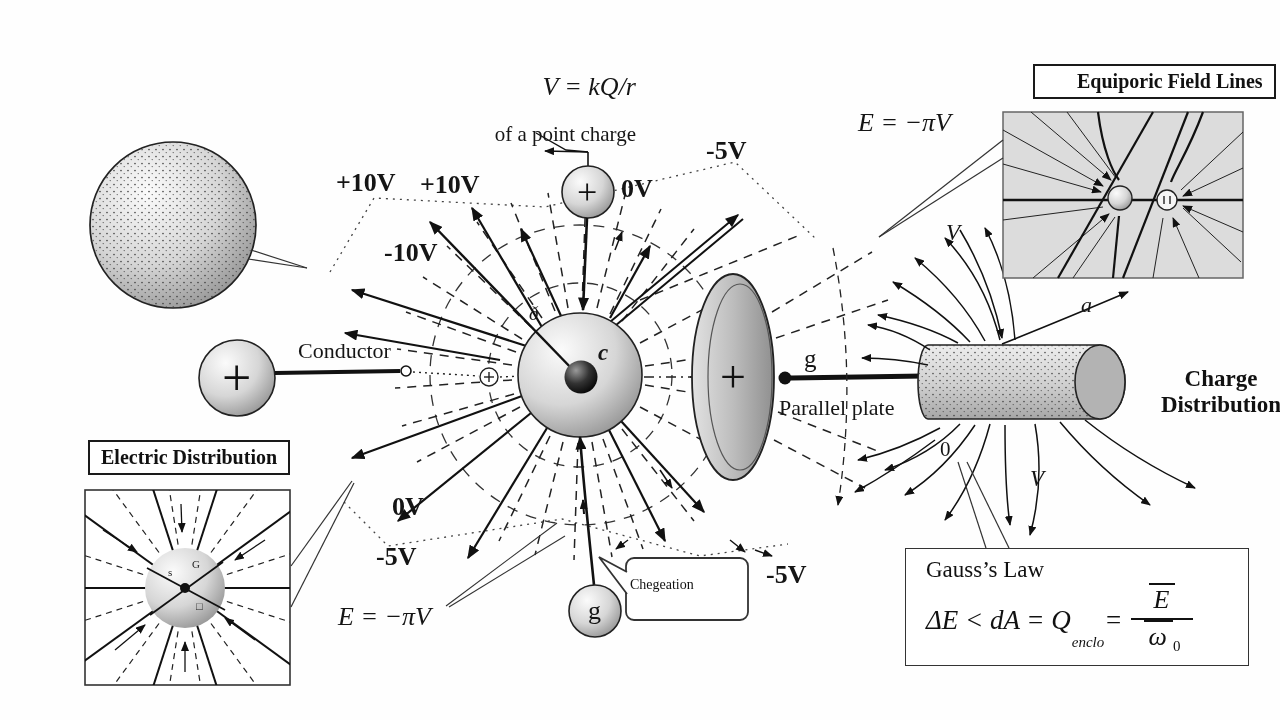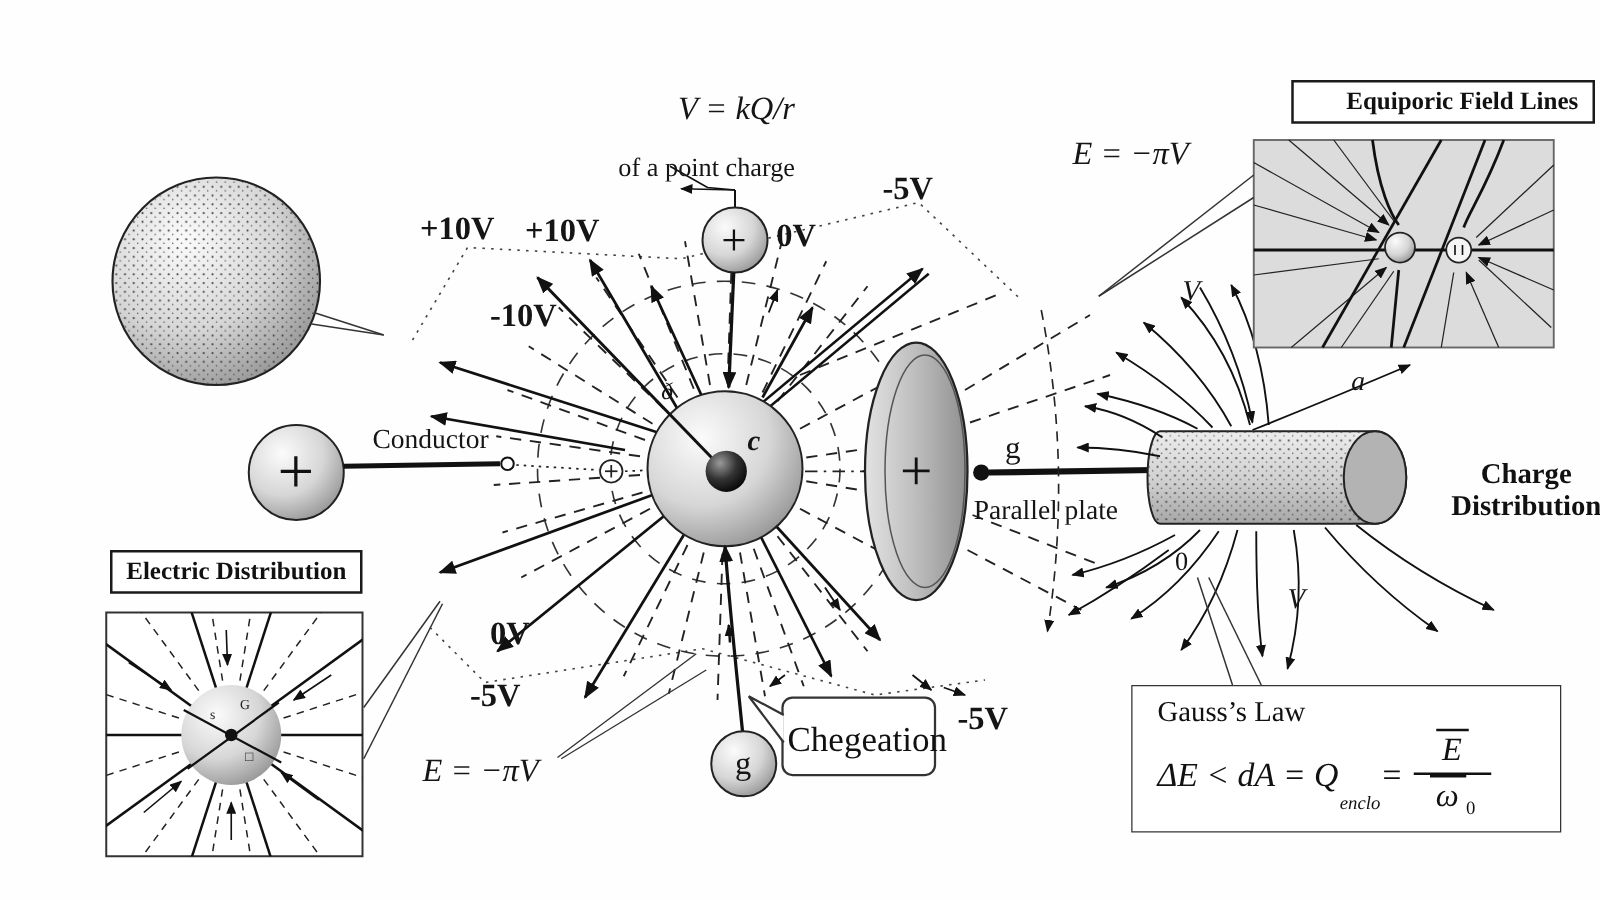--- a/index.html
+++ b/index.html
@@ -9,21 +9,21 @@
   .lbl{position:absolute;white-space:nowrap;line-height:1;color:#151515;}
   .tbox{position:absolute;border:2px solid #1a1a1a;background:#fff;padding:4px 11px;
         font-weight:bold;font-size:20px;white-space:nowrap;}
   .volt{font-size:26px;font-weight:600;}
   .eq{font-size:26px;font-style:italic;}
   .cap{font-size:21px;}
   .comp{font-size:22px;}
   .plus{font-weight:400;color:#111;}
   .center-text{text-align:right;}
   .cd{position:absolute;width:130px;text-align:center;font-weight:bold;font-size:23px;line-height:1.15;margin-left:28px;}
-  .bubble-text{position:absolute;width:116px;text-align:right;font-size:28px;}
+  .bubble-text{position:absolute;width:116px;text-align:left;font-size:14px;}
   .gauss{position:absolute;left:905px;top:548px;width:344px;height:118px;border:1.5px solid #333;
          background:#fff;box-sizing:border-box;padding:8px 0 0 20px;}
   .gauss-title{font-size:23px;}
   .gauss-formula{display:flex;align-items:center;font-size:27px;font-style:italic;margin-top:2px;}
   .gauss-sub{font-size:15px;align-self:flex-end;margin:0 0 4px 1px;font-style:italic;}
   .frac{display:inline-flex;flex-direction:column;align-items:center;margin-left:8px;font-size:26px;}
   .num{border-bottom:2.5px solid #111;padding:0 18px 3px;}
   .oline{border-top:2px solid #111;padding:0 6px 0 5px;}
   .den{padding-top:2px;}
   .den sub{font-size:15px;font-style:normal;}
@@ -320,21 +320,21 @@
 <div class="tbox" style="left:88px;top:440px;">Electric Distribution</div>
 
 <div class="lbl eq center-text" style="left:446px;top:74px;width:190px;">V = kQ/r</div>
 <div class="lbl cap center-text" style="left:446px;top:124px;width:190px;">of a point charge</div>
 
 <div class="lbl eq" style="left:858px;top:110px;">E = −πV</div>
 <div class="lbl eq" style="left:338px;top:604px;">E = −πV</div>
 
 <div class="lbl volt" style="left:336px;top:170px;">+10V</div>
 <div class="lbl volt" style="left:420px;top:172px;">+10V</div>
-<div class="lbl volt" style="left:384px;top:240px;margin-left:8px;">-10V</div>
+<div class="lbl volt" style="left:384px;top:240px;">-10V</div>
 <div class="lbl volt" style="left:706px;top:138px;">-5V</div>
 <div class="lbl volt" style="left:621px;top:176px;">0V</div>
 <div class="lbl volt" style="left:392px;top:494px;">0V</div>
 <div class="lbl volt" style="left:376px;top:544px;">-5V</div>
 <div class="lbl volt" style="left:766px;top:562px;">-5V</div>
 
 <div class="lbl comp" style="left:298px;top:340px;">Conductor</div>
 <div class="lbl comp" style="left:779px;top:397px;">Parallel plate</div>
 
 <div class="cd" style="left:1128px;top:366px;">

